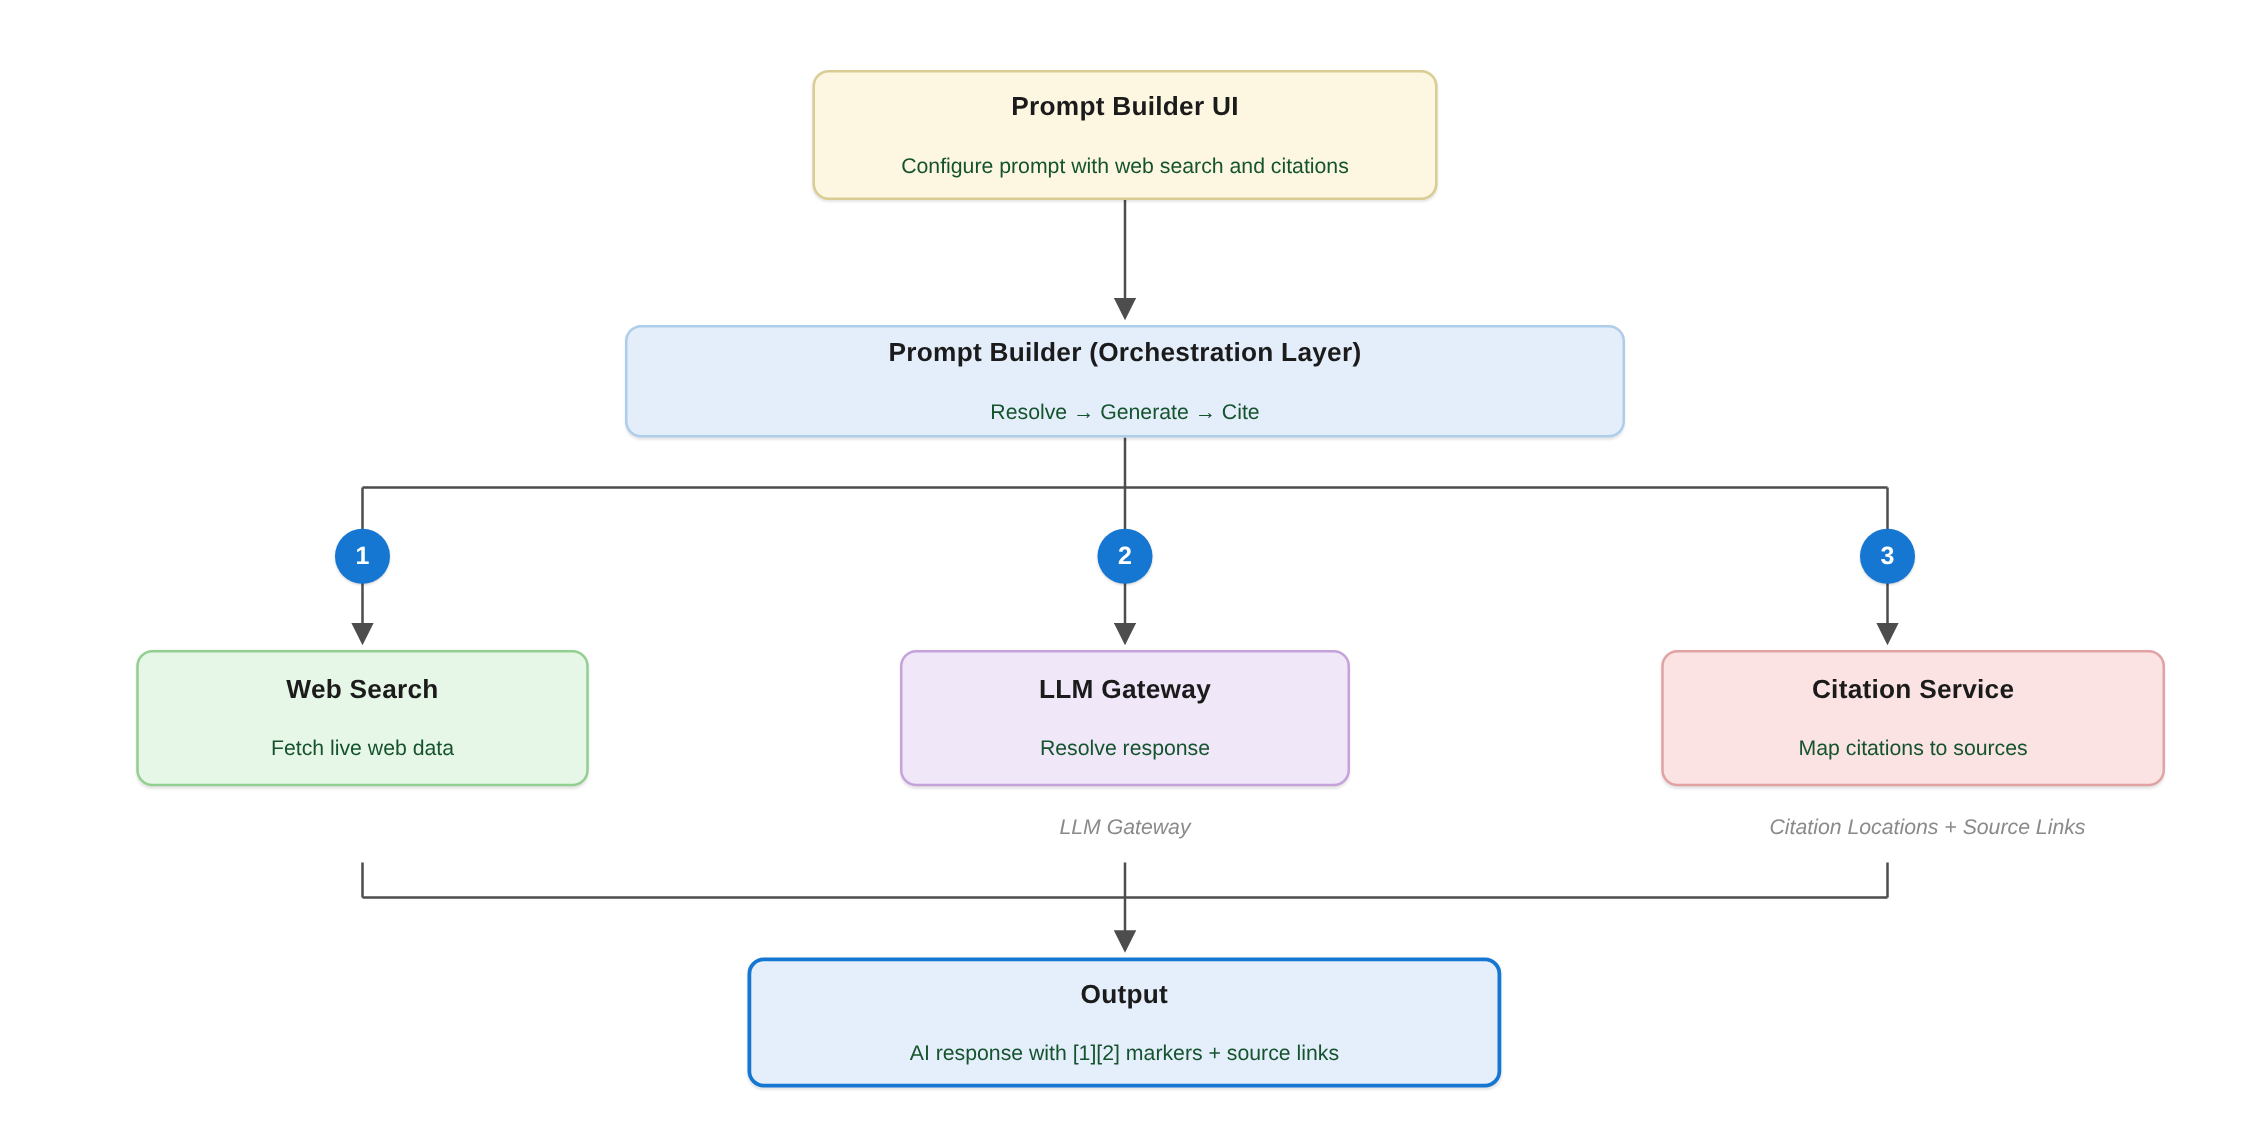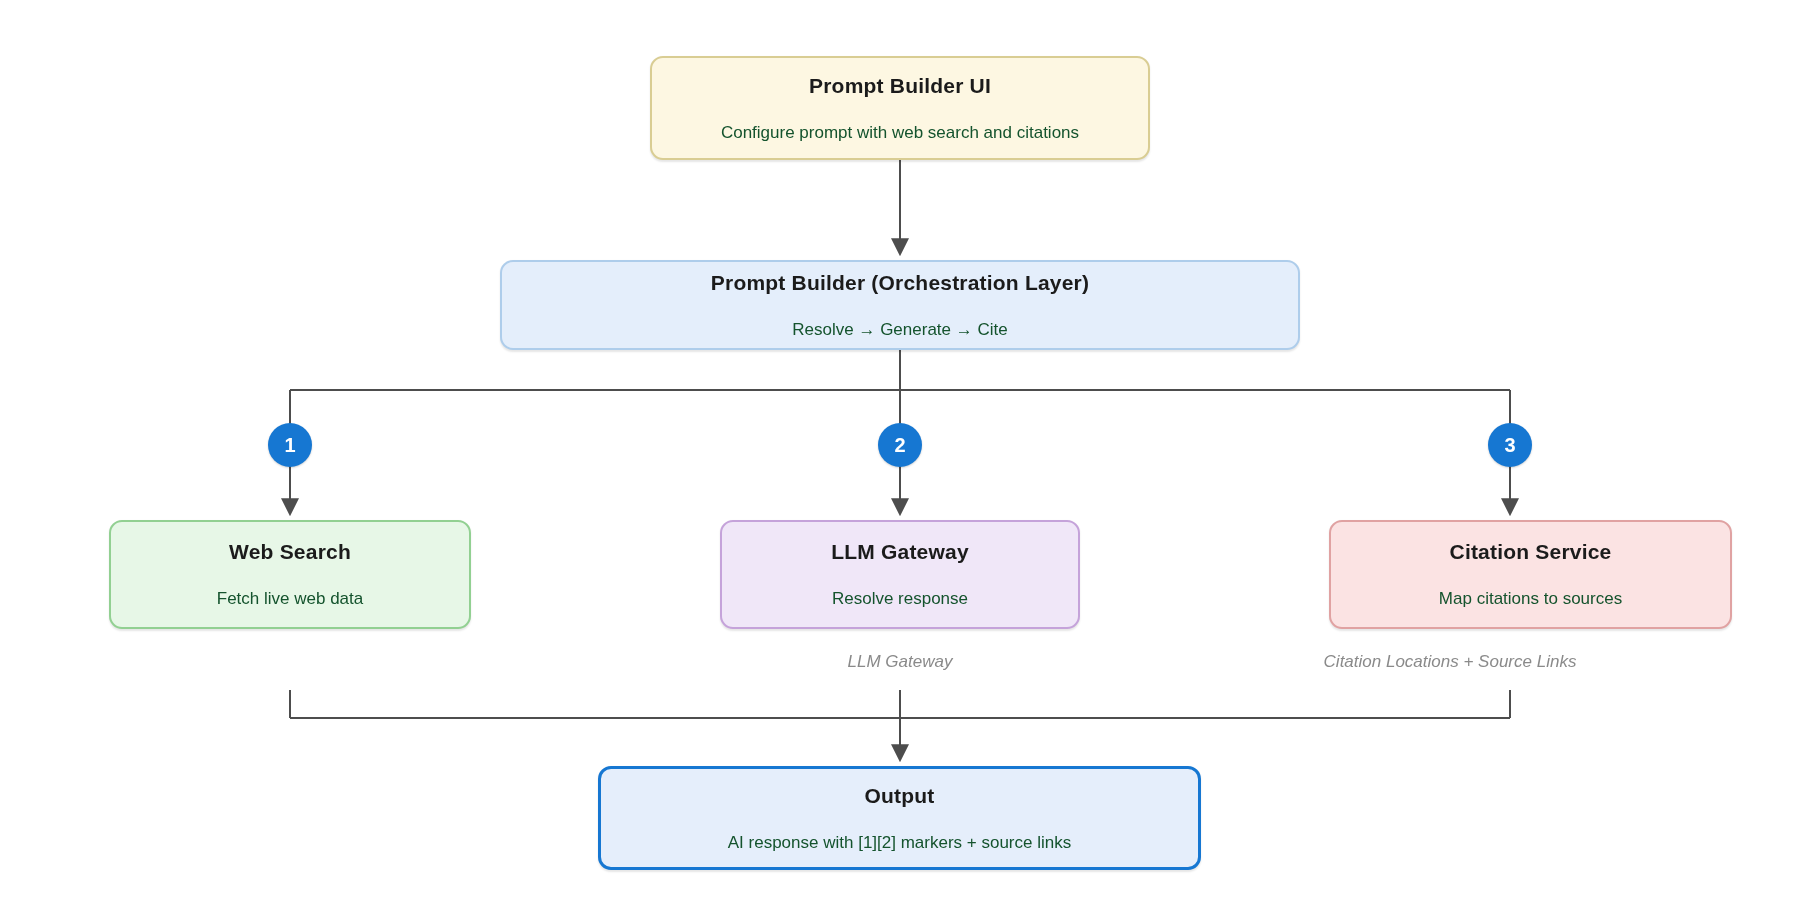--- a/index.html
+++ b/index.html
@@ -67,21 +67,21 @@
     position: absolute;
     width: 500px;
     top: 652px;
     text-align: center;
     font-style: italic;
     font-size: 17px;
     color: #8a8a8a;
   }
   .edge-label-1 { left: 40px;   }
   .edge-label-2 { left: 650px;  }
-  .edge-label-3 { left: 1200px; }
+  .edge-label-3 { left: 1292px; }
 </style>
 </head>
 <body>
 
 <div id="canvas">
 
   <svg id="edges" viewBox="0 0 1800 900" xmlns="http://www.w3.org/2000/svg">
     <defs>
       <marker id="arrow" viewBox="0 0 10 10" refX="1" refY="5" markerWidth="9" markerHeight="9" orient="auto-start-reverse">
         <path d="M 0 0 L 10 5 L 0 10 z" fill="#4d4d4d"></path>

